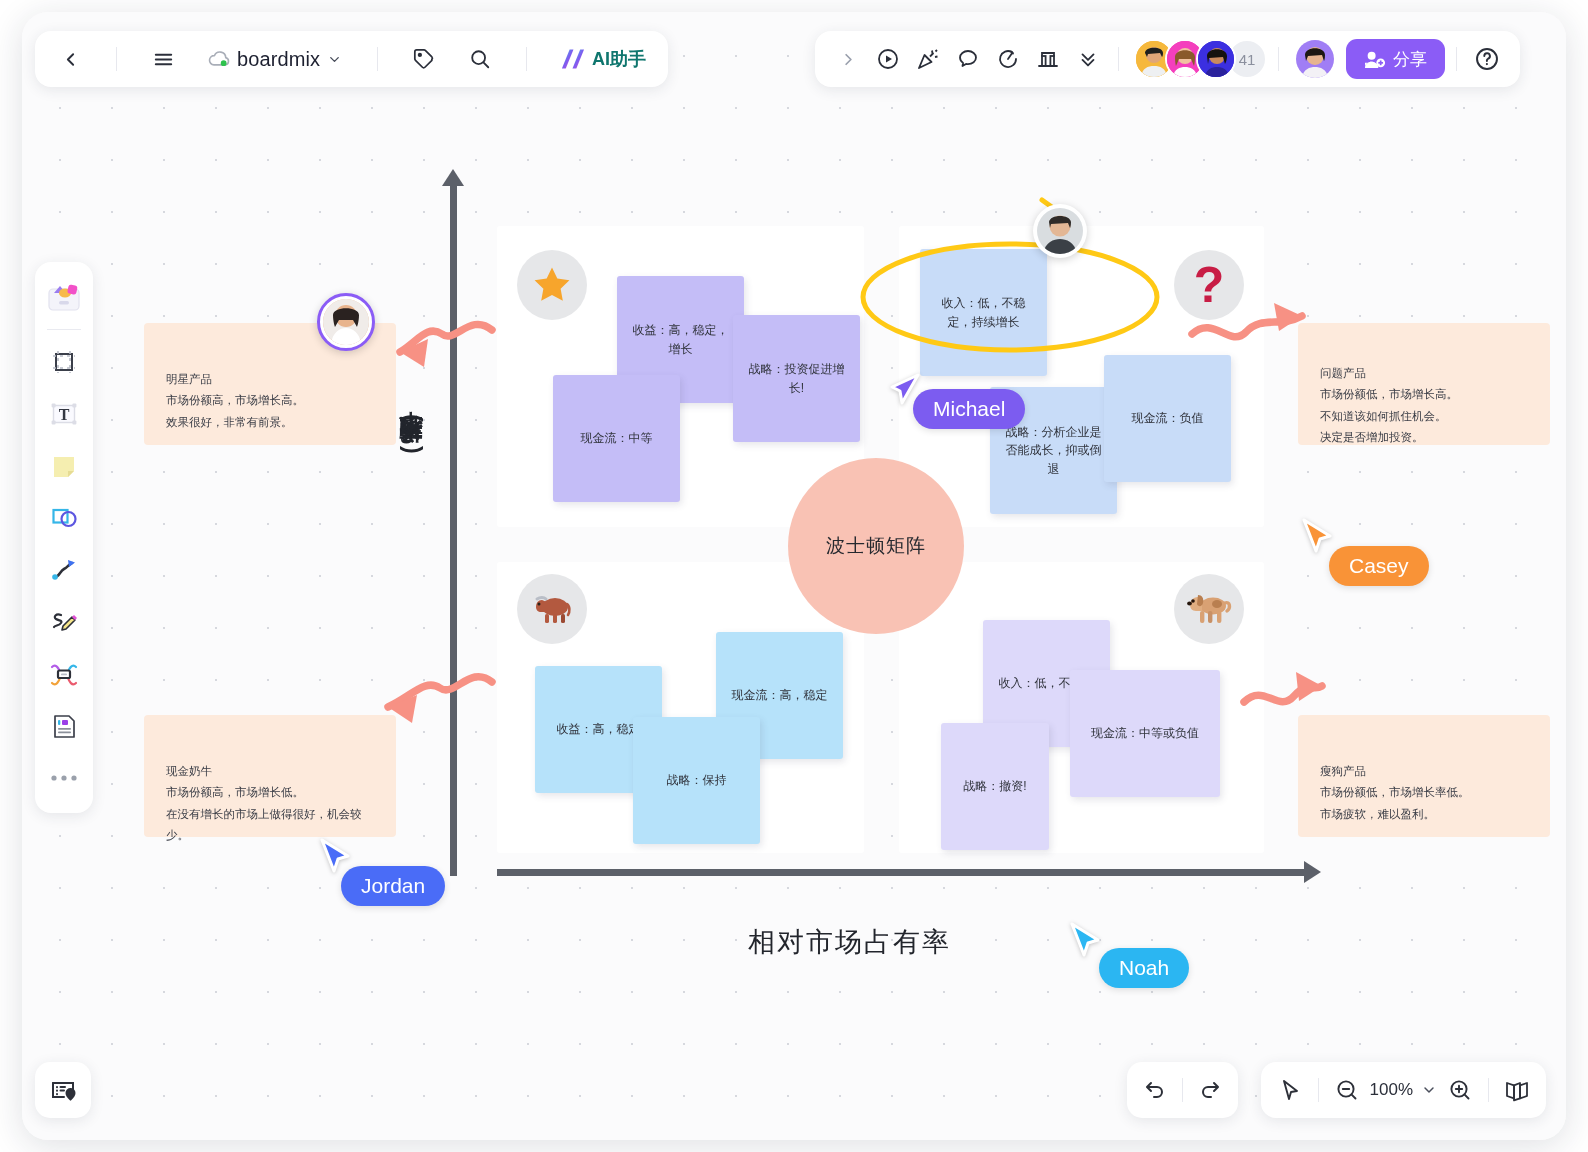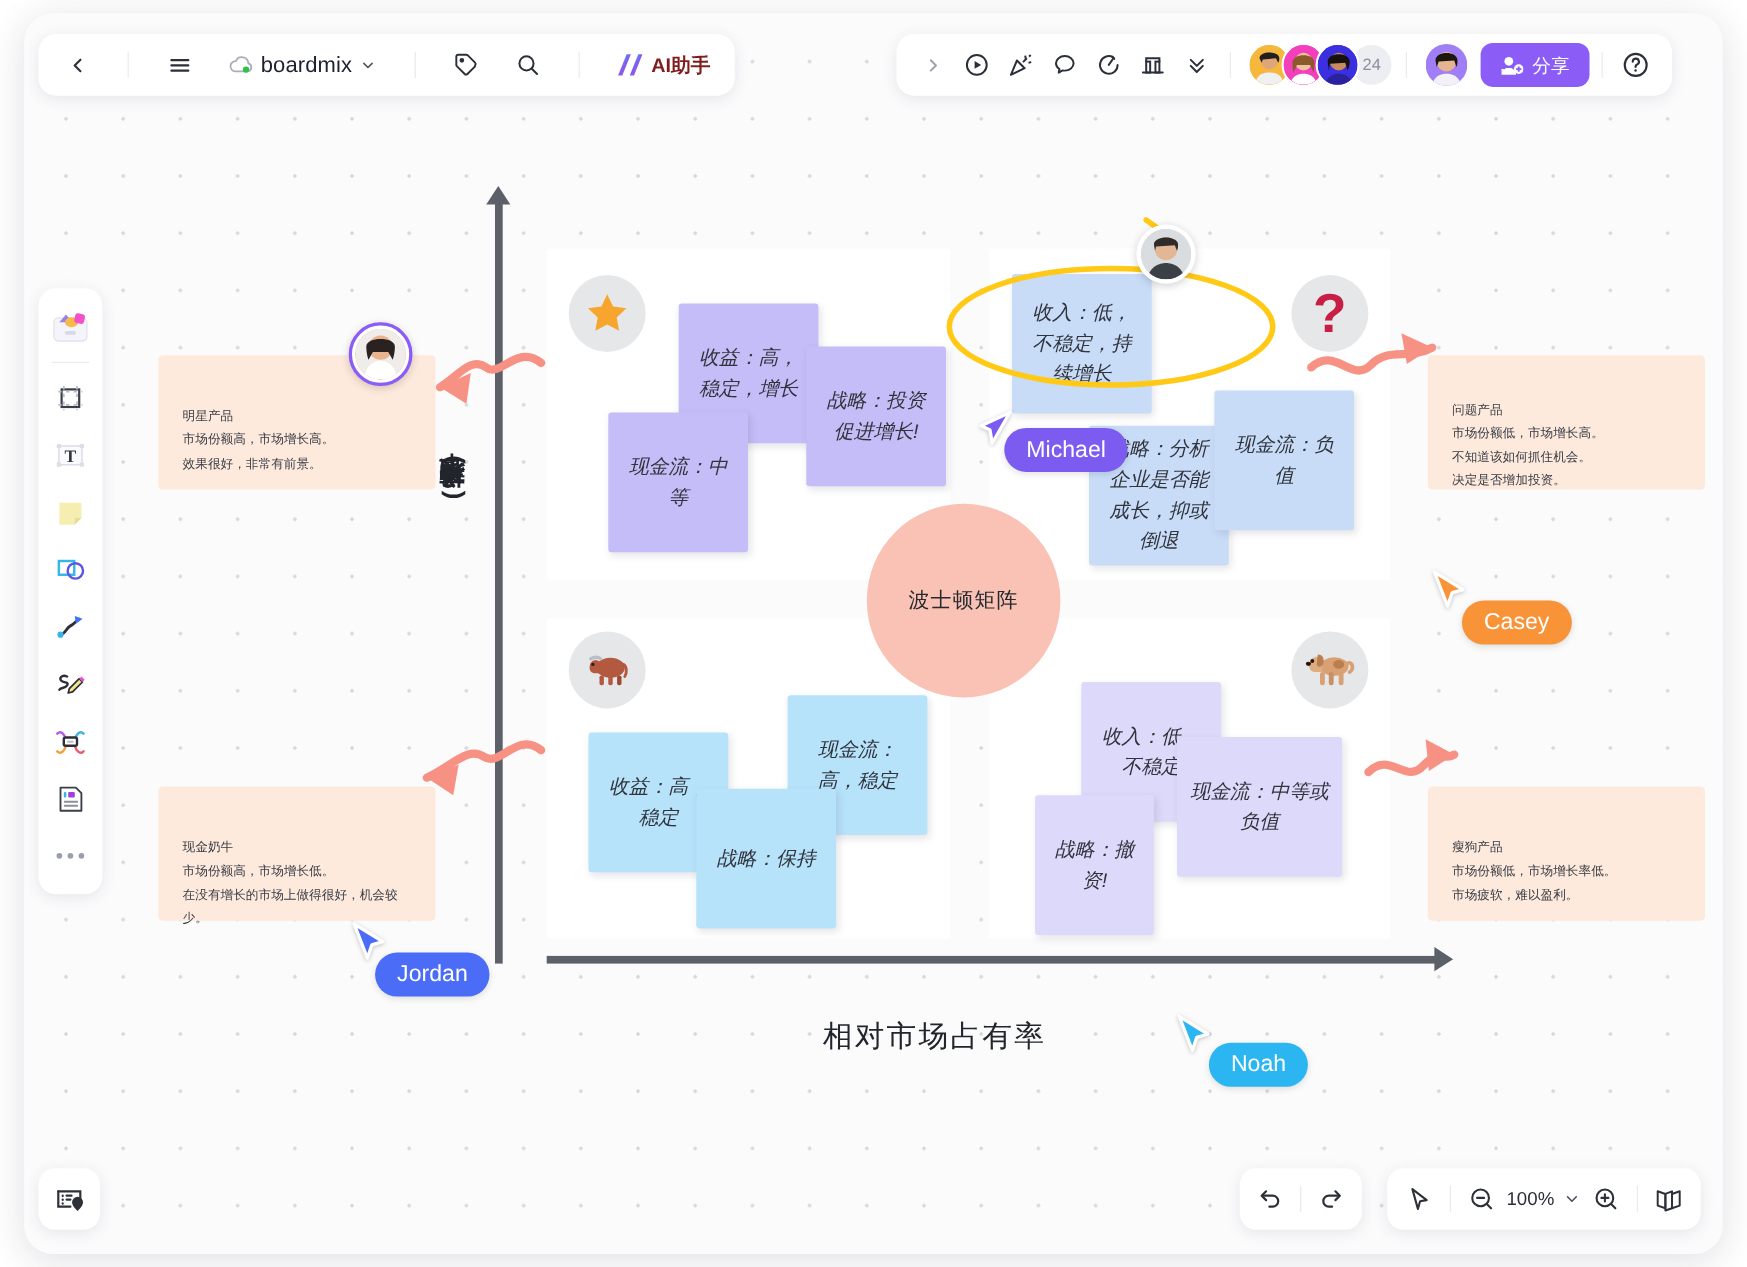--- a/index.html
+++ b/index.html
@@ -31,21 +31,21 @@
   #topbar-left{left:13px;top:19px;padding:0 16px;gap:18px;}
   #topbar-right{left:793px;top:19px;padding:0 14px;gap:2px;}
   .tb-btn{
     display:flex;align-items:center;justify-content:center;
     height:38px;min-width:38px;border-radius:9px;cursor:pointer;color:#2b2f3a;
   }
   .divider{width:1px;height:24px;background:#e7e8ee;margin:0 9px;}
   .brand{display:flex;align-items:center;gap:7px;padding:0 8px;height:38px;border-radius:9px;cursor:pointer;}
   .brand-name{font-size:20px;color:#1d2030;letter-spacing:.1px;}
   .ai-btn{display:flex;align-items:center;gap:7px;padding:0 6px;height:38px;border-radius:9px;cursor:pointer;}
-  .ai-label{font-size:18px;font-weight:bold;color:#7f1d1d;}
+  .ai-label{font-size:18px;font-weight:bold;color:#0f766e;}
 
   .avatars{display:flex;align-items:center;padding-left:4px;}
   .av{width:36px;height:36px;border-radius:50%;border:2.5px solid #fff;margin-left:-9px;overflow:hidden;position:relative;}
   .av:first-child{margin-left:0;}
   .av-count{
     width:36px;height:36px;border-radius:50%;background:#eceef2;margin-left:-9px;
     display:flex;align-items:center;justify-content:center;font-size:15px;color:#8b909e;border:2.5px solid #fff;
   }
   .share-btn{
     display:flex;align-items:center;gap:8px;background:#8b5cf6;color:#fff;
@@ -78,22 +78,22 @@
   .zoom-val{font-size:17px;color:#2b2f3a;padding:0 4px;}
 
   
   .quad{position:absolute;background:#fff;border-radius:3px;}
   .q-icon{
     position:absolute;width:70px;height:70px;border-radius:50%;background:#e6e7e9;
     display:flex;align-items:center;justify-content:center;
   }
   .note{
     position:absolute;border-radius:3px;display:flex;align-items:center;justify-content:center;
-    text-align:center;font-size:18px;color:#31343d;line-height:1.55;padding:6px 12px;
-    box-shadow:2px 3px 7px rgba(60,60,90,.13);box-sizing:border-box;cursor:pointer;font-style:italic;
+    text-align:center;font-size:12px;color:#31343d;line-height:1.55;padding:6px 12px;
+    box-shadow:2px 3px 7px rgba(60,60,90,.13);box-sizing:border-box;cursor:pointer;
   }
   .n-purple{background:#c4bdf7;}
   .n-blue{background:#c8dcf8;}
   .n-cyan{background:#b6e2fa;}
   .n-lilac{background:#ddd9fa;}
 
   .centercircle{
     position:absolute;left:766px;top:446px;width:176px;height:176px;border-radius:50%;
     background:#f9c2b4;display:flex;align-items:center;justify-content:center;
     font-size:19px;color:#26292f;letter-spacing:1px;
@@ -409,21 +409,21 @@
         </svg>
       </div>
       <div class="av" style="background:#3b2fe0;">
         <svg width="36" height="36" viewBox="0 0 36 36">
           <rect width="36" height="36" fill="#3b2fe0"></rect>
             <circle cx="19" cy="15" r="8" fill="#c98a5e"></circle>
           <path d="M9 15c0-9 20-9 20 0 0 5-2 8-2 8l-2-7-14 1-1 6z" fill="#15120f"></path>
           <path d="M7 36c1-8 7-10 12-10s11 2 12 10z" fill="#2a229c"></path>
         </svg>
       </div>
-      <div class="av-count">24</div>
+      <div class="av-count">41</div>
     </div>
     <div class="divider"></div>
     <div class="me-av">
       <svg width="38" height="38" viewBox="0 0 38 38">
         <rect width="38" height="38" fill="#a07ef5"></rect>
           <circle cx="19" cy="16" r="9" fill="#e6b48f"></circle>
         <path d="M9 15c0-9 20-9 20 0 0 4-1 6-1 6l-2-6-14 1-2 5z" fill="#1d1712"></path>
         <path d="M6 38c1-9 8-11 13-11s12 2 13 11z" fill="#f3f1f6"></path>
       </svg>
     </div>

